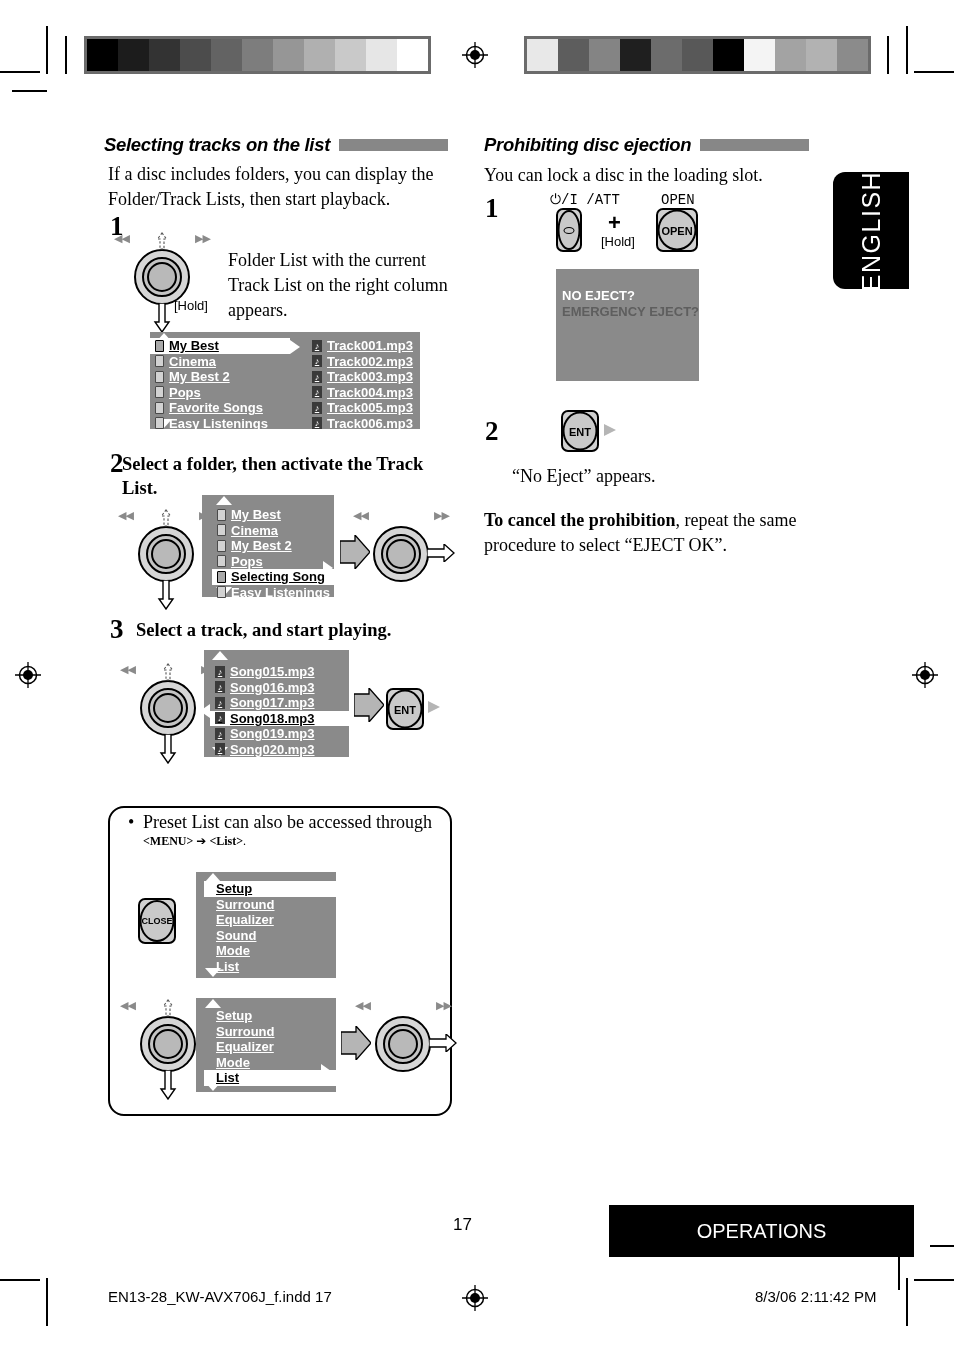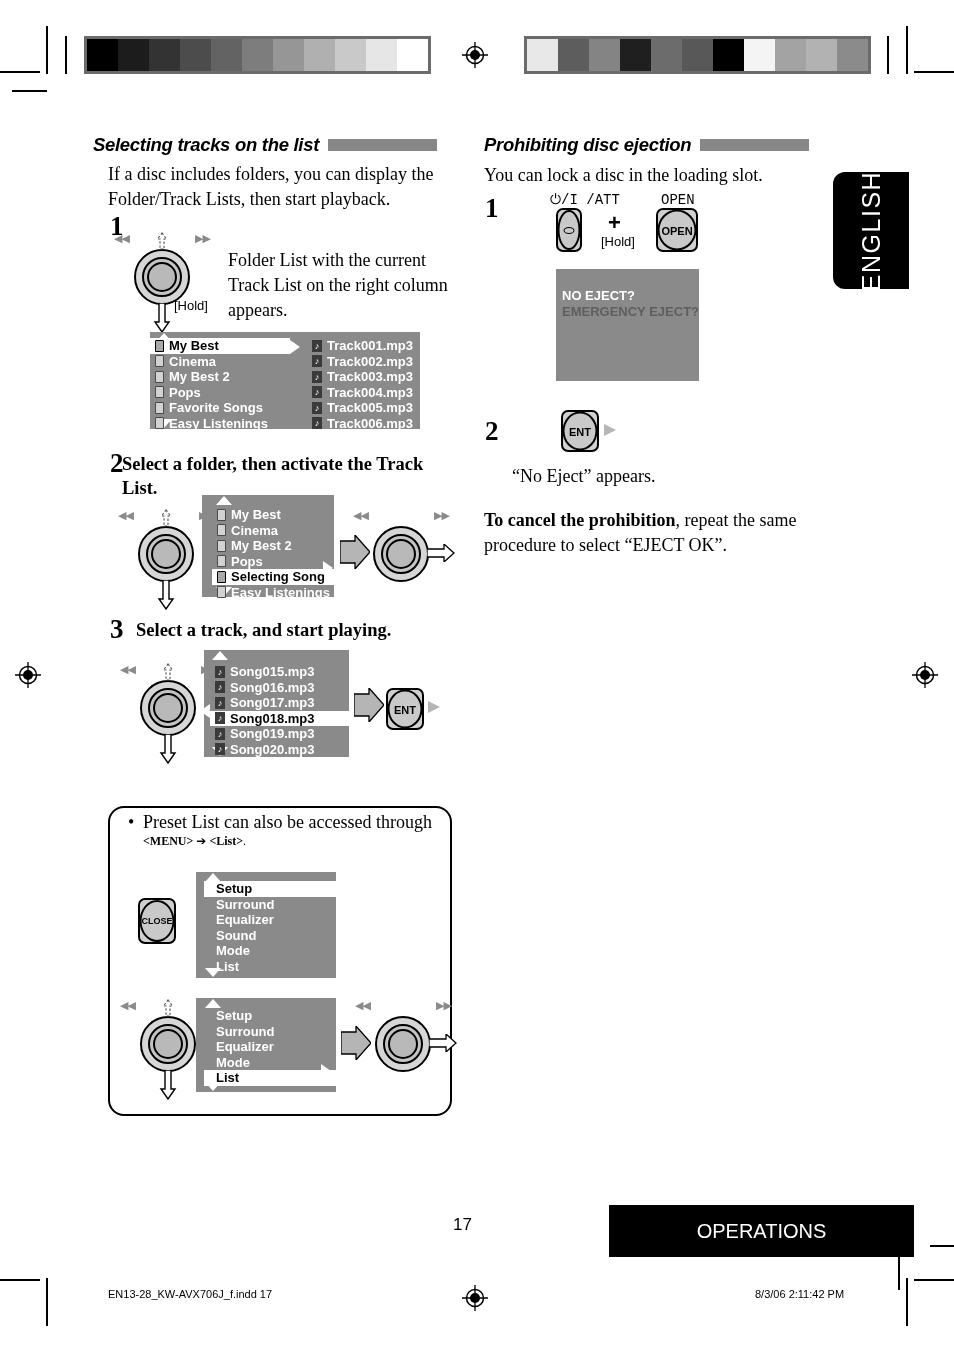--- a/index.html
+++ b/index.html
@@ -33,21 +33,21 @@
   .para{position:absolute;font-size:18px;line-height:25px;}
   .b{font-weight:bold;}
   .stepnum{position:absolute;font-family:"Liberation Serif",serif;
      font-weight:bold;font-size:27px;line-height:1;}
   .steptxt{position:absolute;font-weight:bold;font-size:18.5px;line-height:24px;}
 
   
   .lcd{position:absolute;background:#8a8a8a;box-sizing:border-box;}
   .lcd .row{display:flex;align-items:center;height:15.5px;
      font-family:"Liberation Sans",sans-serif;font-weight:bold;font-size:13px;
-     color:#fff;padding-left:5px;box-sizing:border-box;white-space:nowrap;}
+     color:#fff;padding-left:5px;box-sizing:border-box;white-space:nowrap;text-decoration:underline;}
   .lcd .row.sel{background:#fff;color:#000;}
   .ficon{width:9px;height:12px;margin-right:5px;flex:none;
      background:#d2d2d2;border:1px solid #4a4a4a;border-radius:1px 1px 0 0;box-sizing:border-box;}
   .row.sel .ficon{background:#a8a8a8;border-color:#000;}
   .nicon{width:10px;height:12px;margin-right:5px;flex:none;
      background:#3a3a3a;color:#fff;font-size:9px;line-height:12px;text-align:center;
      font-family:"Liberation Sans",sans-serif;}
   .arrUp,.arrDn{position:absolute;left:6px;width:0;height:0;
      border-left:8px solid transparent;border-right:8px solid transparent;}
   .arrUp{top:3px;border-bottom:9px solid #fff;}
@@ -83,21 +83,21 @@
 
   .bigarrow{position:absolute;width:30px;height:34px;}
 
   
   #note-box{position:absolute;left:108px;top:806px;width:344px;height:310px;
      border:2px solid #000;border-radius:16px;box-sizing:border-box;}
 
   #footer-bar{position:absolute;left:609px;top:1205px;width:305px;height:52px;
      background:#000;color:#fff;font-family:"Liberation Sans",sans-serif;
      font-size:20px;display:flex;align-items:center;justify-content:center;}
-  .ftxt{position:absolute;font-family:"Liberation Sans",sans-serif;font-size:11px;}
+  .ftxt{position:absolute;font-family:"Liberation Sans",sans-serif;font-size:15px;}
 </style>
 </head>
 <body>
 
 <div class="cmark" style="left:46px;top:26px;width:2px;height:48px;"></div>
 <div class="cmark" style="left:0px;top:71px;width:40px;height:2px;"></div>
 <div class="cmark" style="left:12px;top:90px;width:35px;height:2px;"></div>
 <div class="cmark" style="left:65px;top:36px;width:2px;height:38px;"></div>
 
 <div class="cmark" style="left:906px;top:26px;width:2px;height:48px;"></div>
@@ -164,21 +164,21 @@
     <div style="background: rgb(244, 244, 244);"></div>
     <div style="background: rgb(163, 163, 163);"></div>
     <div style="background: rgb(178, 178, 178);"></div>
     <div style="background: rgb(139, 139, 139);"></div>
   </div>
 
 <div id="lang-tab">
   <span>ENGLISH</span>
 </div>
 
-<div class="sec-h" style="left:93px;top:134px;width:344px;">
+<div class="sec-h" style="left:104px;top:134px;width:344px;">
   <div class="t">Selecting tracks on the list</div>
   <div class="bar" style="flex:1;"></div>
 </div>
 
 <div class="para" style="left:108px;top:162px;width:340px;">If a disc includes folders, you can display the Folder/Track Lists, then start playback.</div>
 
 <div class="stepnum" style="left:110px;top:213px;">1</div>
 
 <div class="dial" style="left:134px;top:249px;">
   <div class="o"></div>

